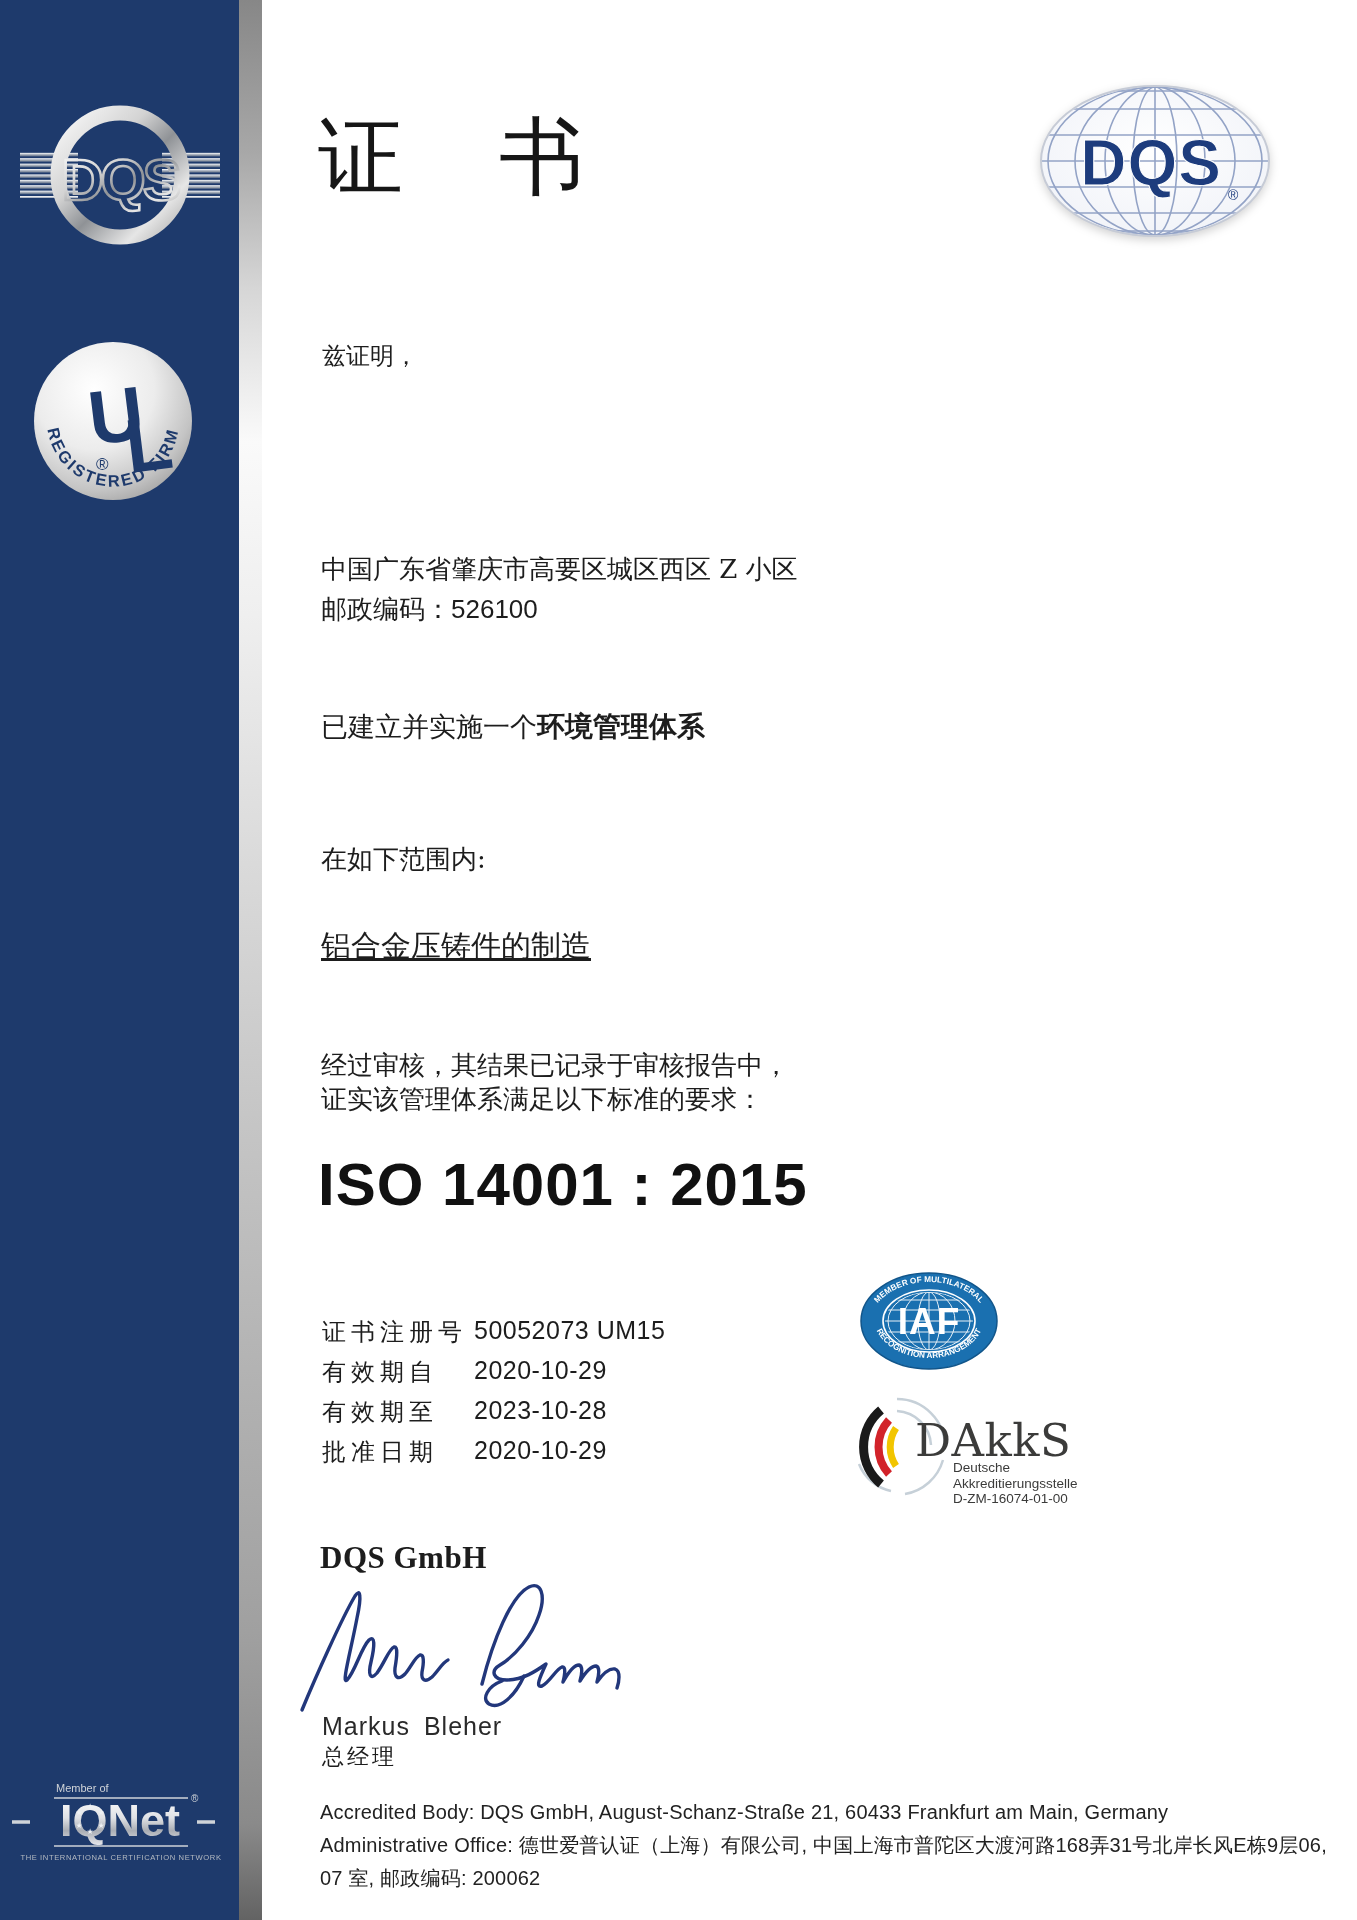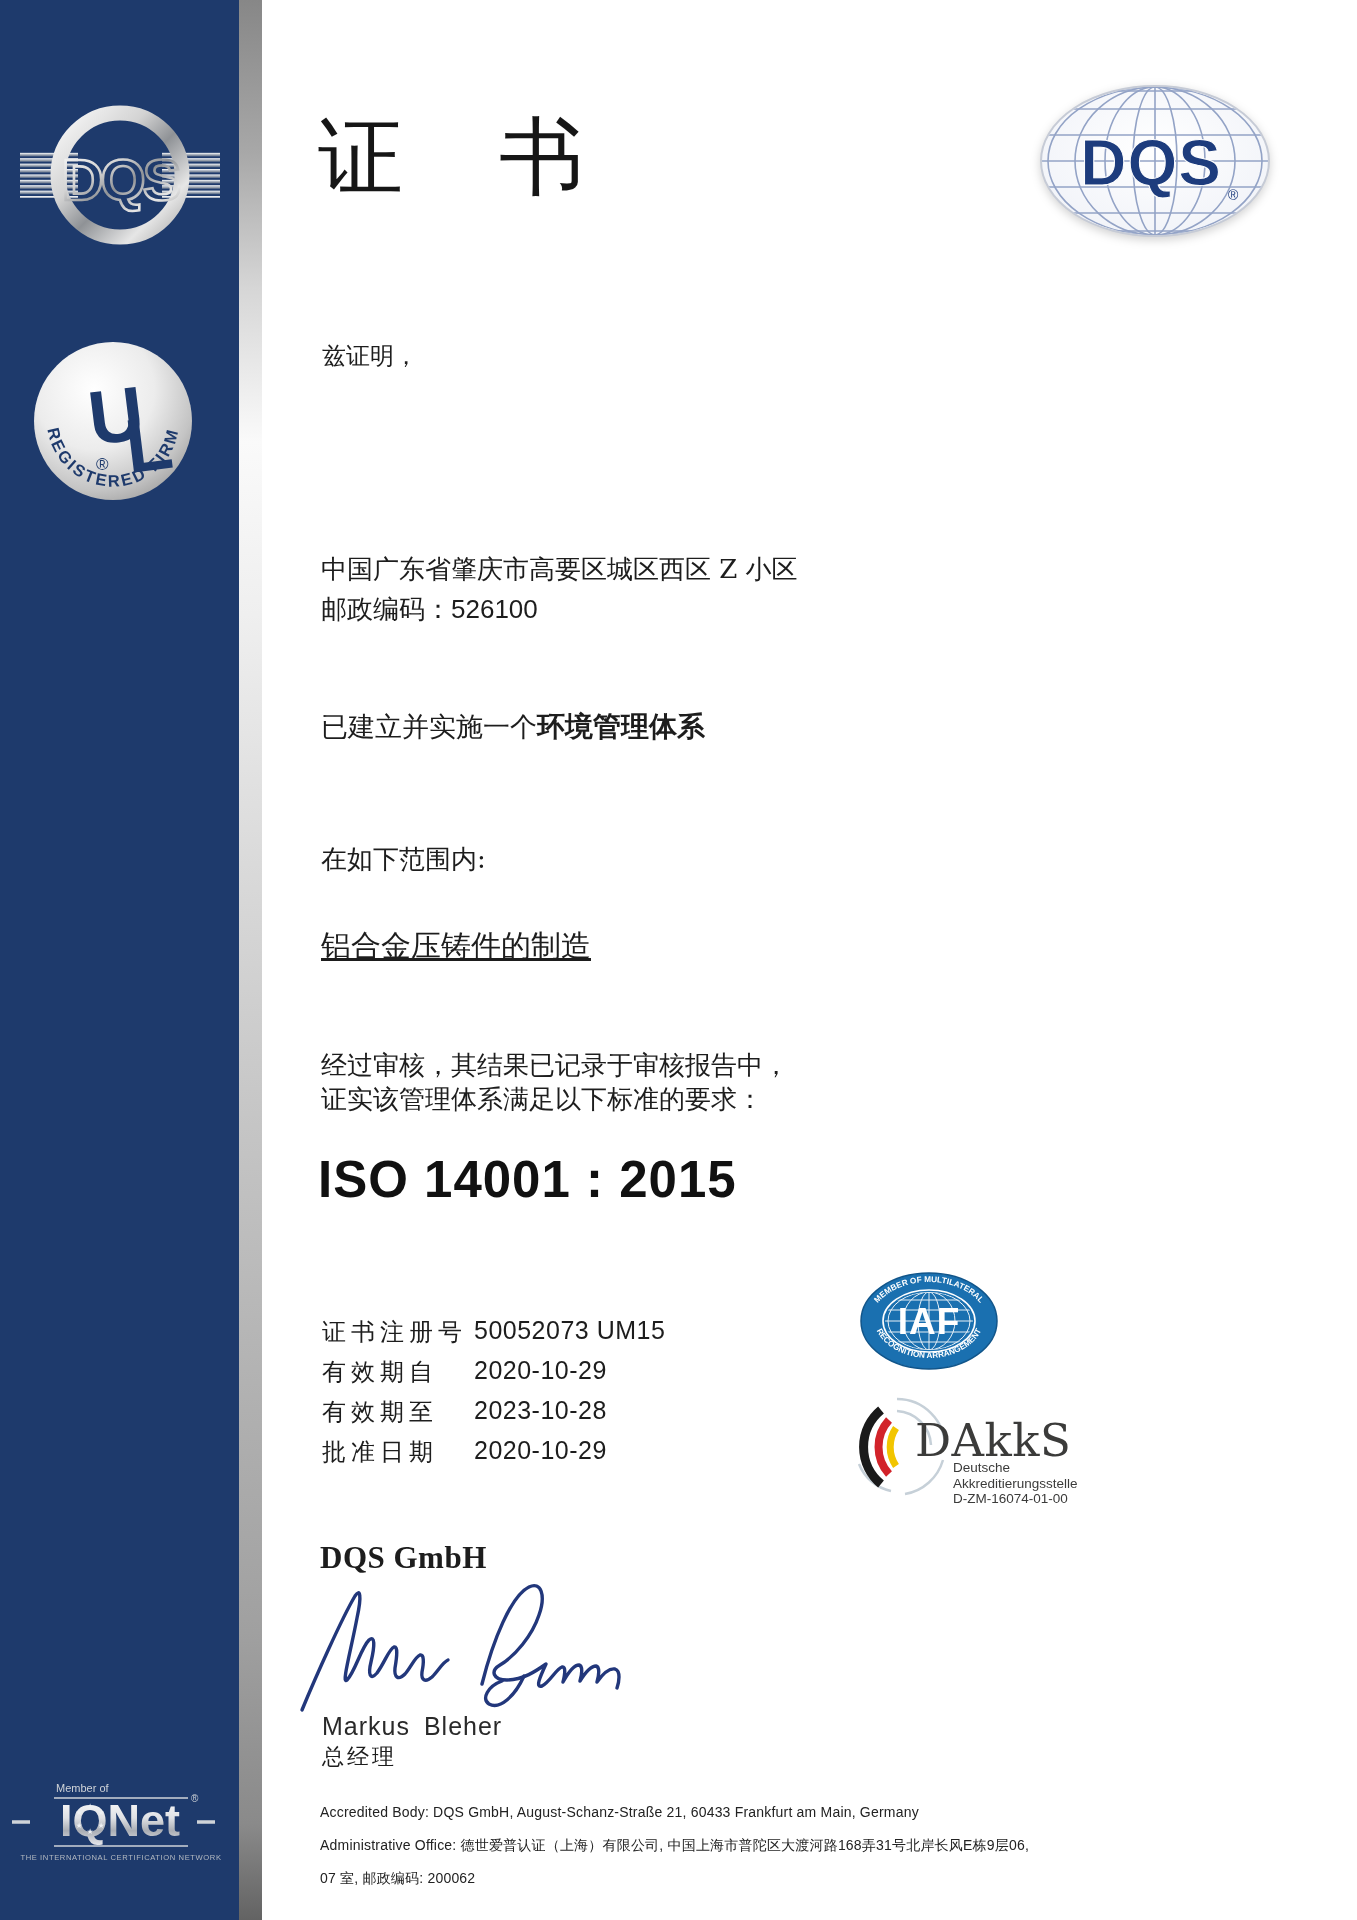--- a/index.html
+++ b/index.html
@@ -20,32 +20,32 @@
   .company{left:319px;top:484px;font-size:40px;font-weight:bold;letter-spacing:-1px;}
   .addr1{left:321px;top:552px;font-size:26px;}
   .addr2{left:321px;top:592px;font-size:26px;}
   .addr2 .code{font-family:"Liberation Sans","DejaVu Sans",sans-serif;font-size:26px;}
   .established{left:321px;top:708px;font-size:27px;}
   .established .sysname{font-weight:bold;font-size:28px;}
   .scope-label{left:321px;top:842px;font-size:26px;}
   .scope-text{left:321px;top:926px;font-size:30px;text-decoration:underline;}
   .audit1{left:321px;top:1048px;font-size:26px;}
   .audit2{left:321px;top:1082px;font-size:26px;}
-  .standard{left:318px;top:1150px;font-size:51px;font-weight:bold;letter-spacing:1px;color:#111;}
+  .standard{left:318px;top:1150px;font-size:60px;font-weight:bold;letter-spacing:1px;color:#111;}
 
   .details{left:322px;top:1316px;}
   .detail-row{display:flex;height:40px;align-items:flex-start;}
   .dlabel{width:152px;font-family:"DejaVu Serif","Liberation Serif",serif;font-size:24px;letter-spacing:5px;}
   .dvalue{font-family:"Liberation Sans","DejaVu Sans",sans-serif;font-size:25px;letter-spacing:0.5px;}
 
   .issuer-org{left:320px;top:1540px;font-size:31px;font-weight:bold;letter-spacing:0.5px;font-family:Liberation Serif, serif;}
   .signer-name{left:322px;top:1712px;font-size:25px;word-spacing:6px;letter-spacing:1px;color:#2a2a2a;}
   .signer-title{left:322px;top:1742px;font-size:22px;letter-spacing:3px;}
 
-  .footer{left:320px;top:1796px;font-size:14px;line-height:33px;letter-spacing:0.2px;color:#222;white-space:nowrap;}
+  .footer{left:320px;top:1796px;font-size:20px;line-height:33px;letter-spacing:0.2px;color:#222;white-space:nowrap;}
 </style>
 </head>
 <body>
 
 <div class="page">
 
   <aside class="sidebar">
 
     <svg class="abs" style="left:18px;top:88px;" width="204" height="174" viewBox="0 0 204 174">
       <defs>

